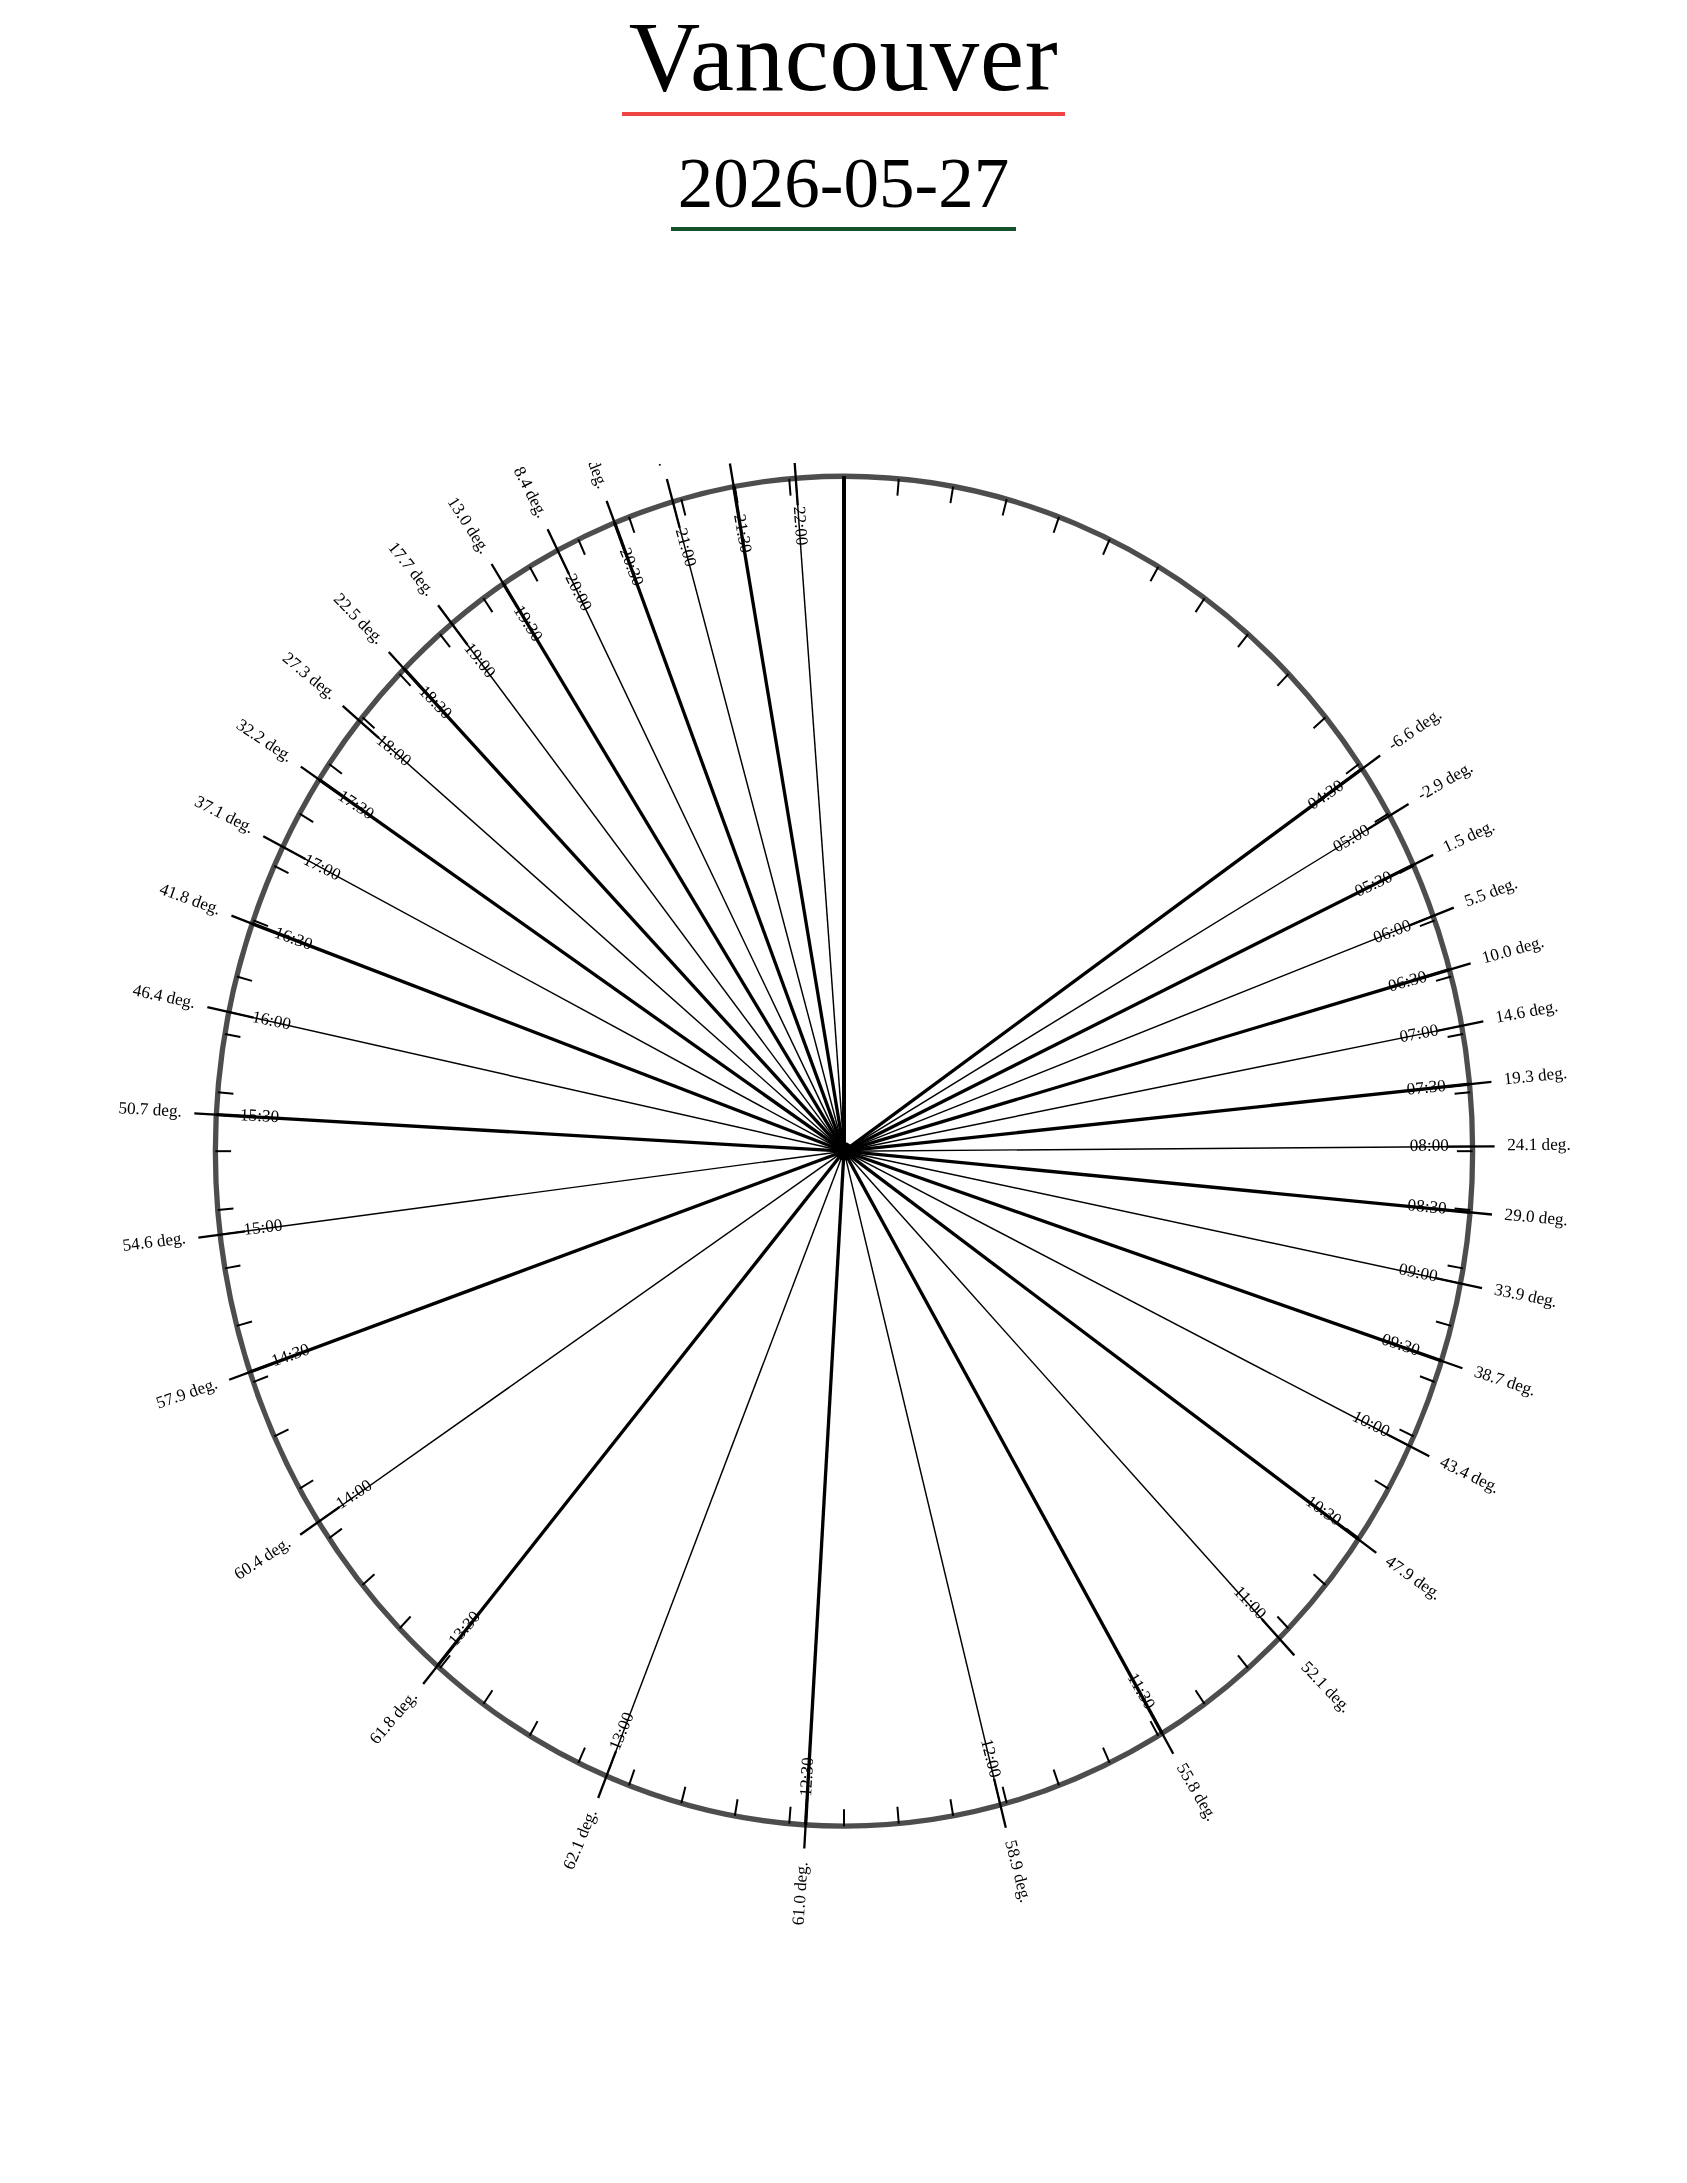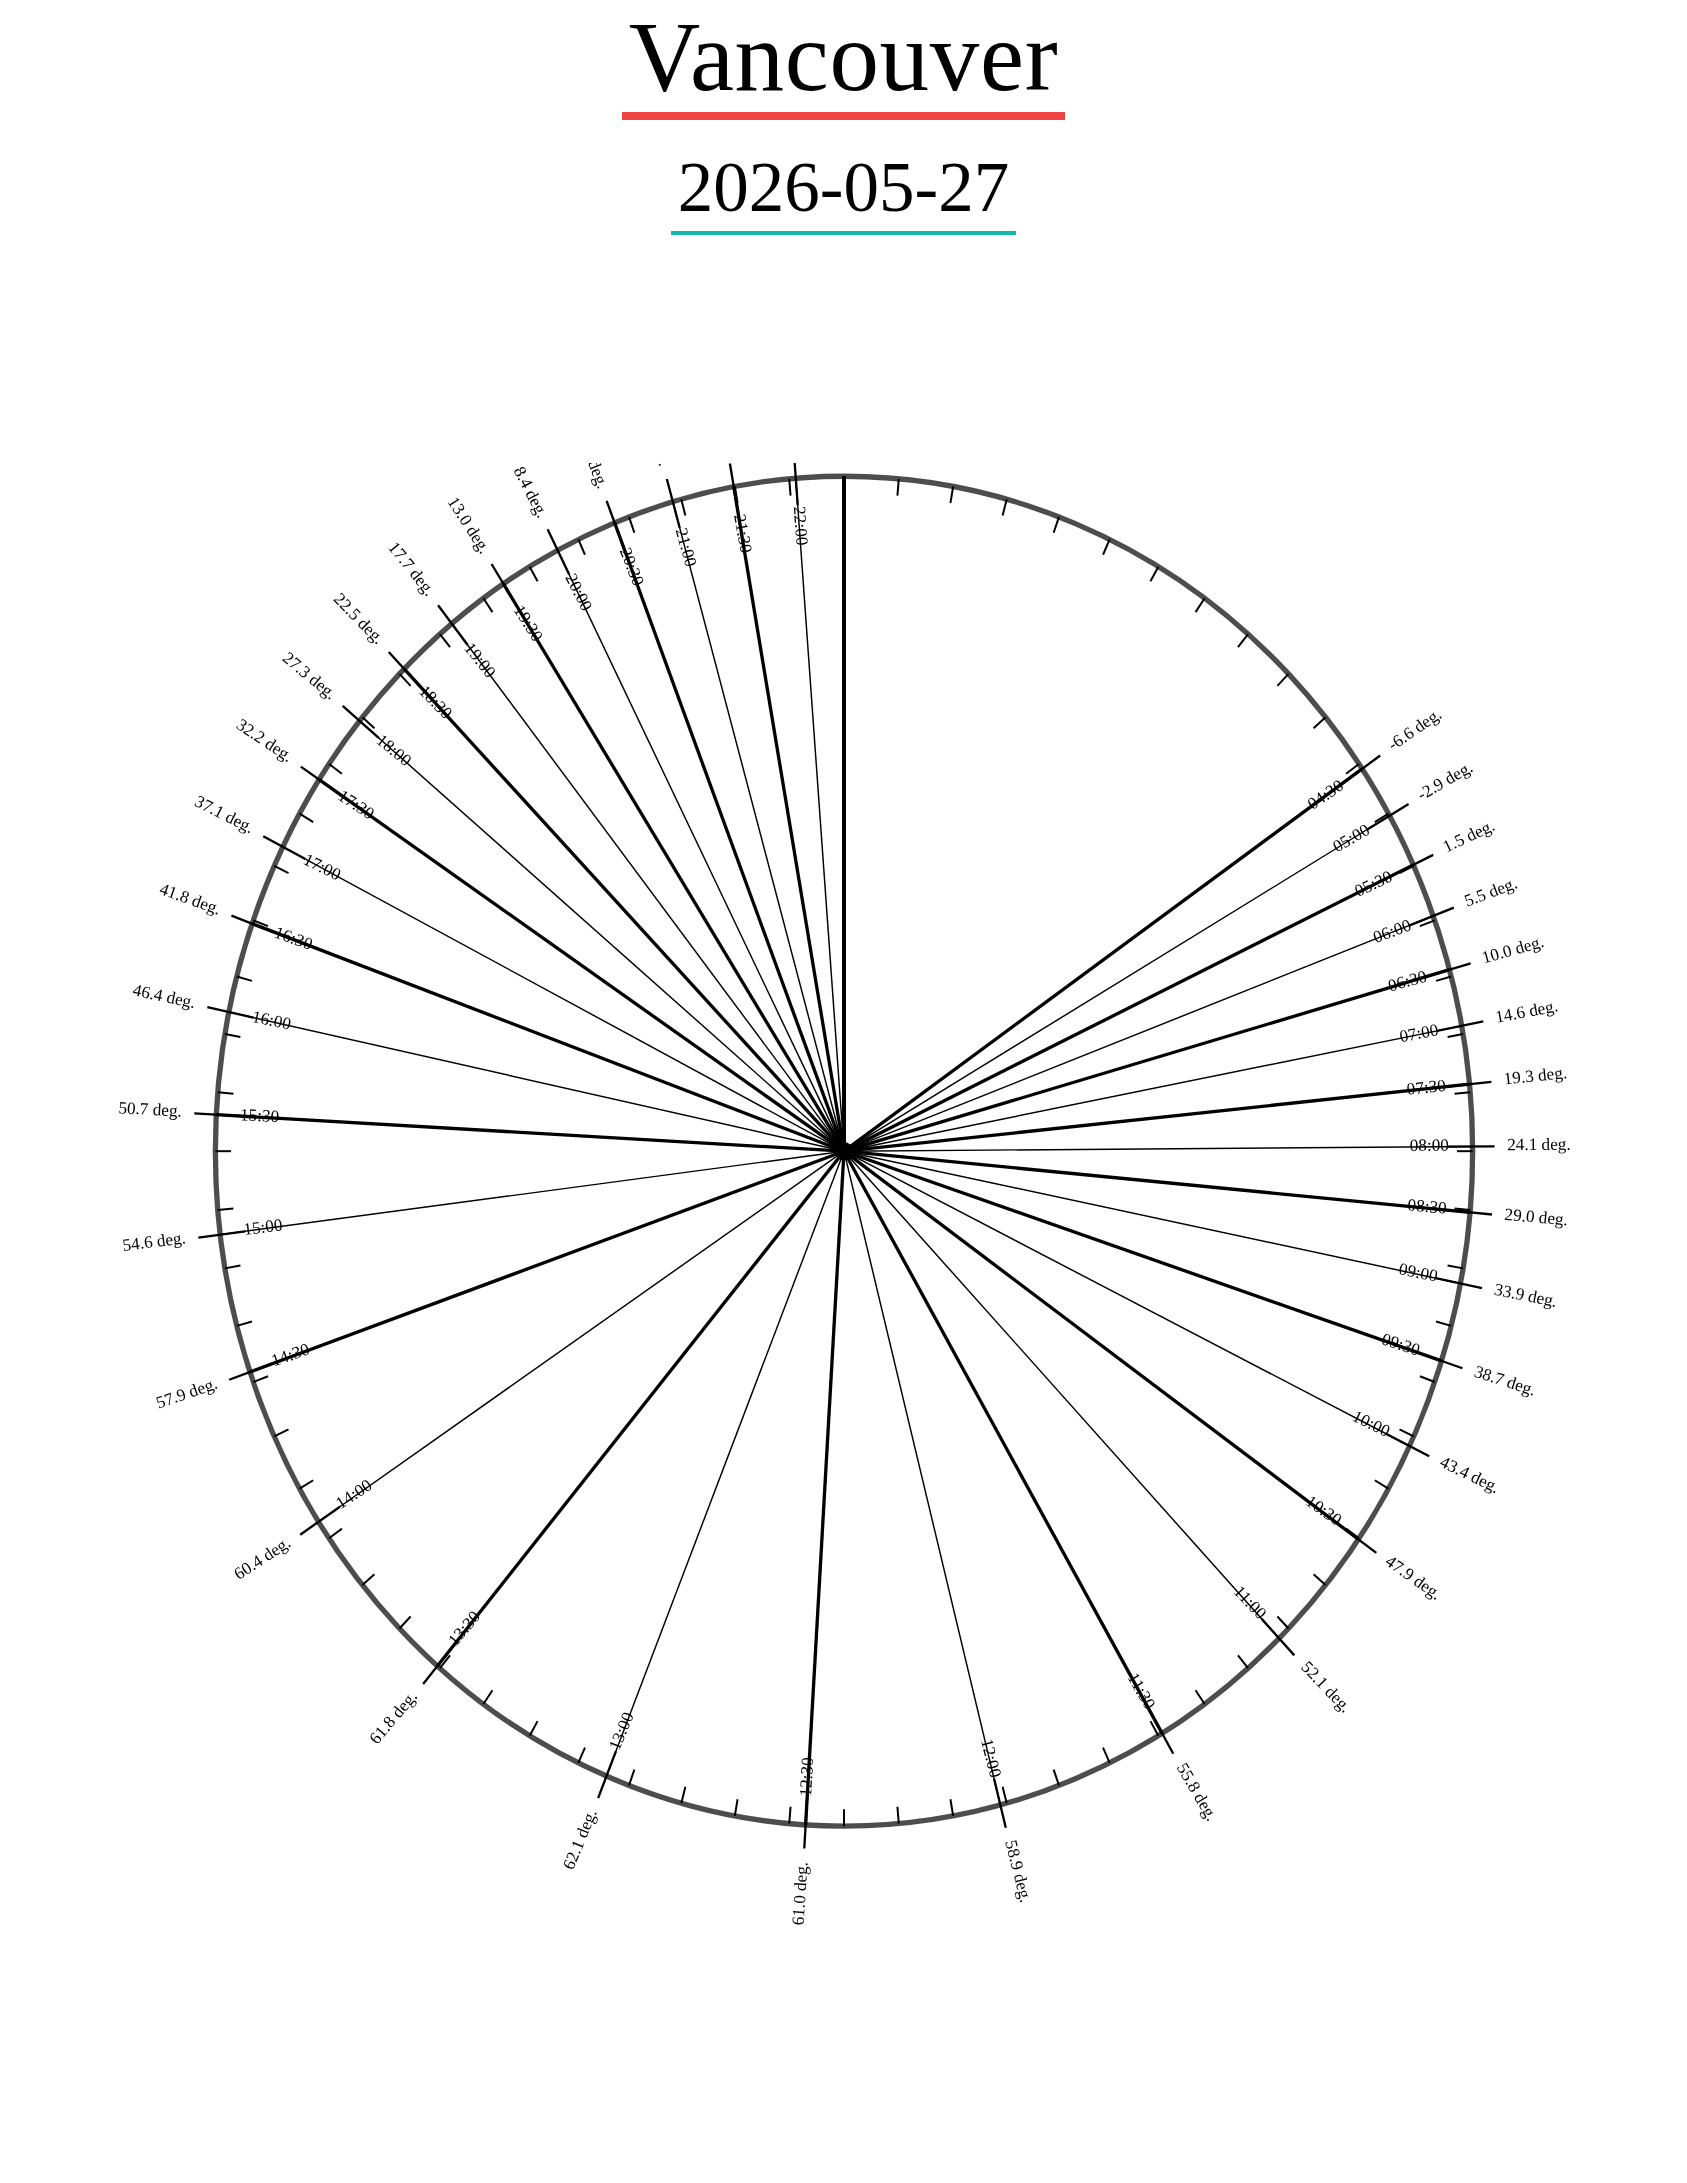--- a/index.html
+++ b/index.html
@@ -27,35 +27,35 @@
   }
   .title {
     font-family: "Liberation Serif", serif;
     font-size: 99px;
     line-height: 1.0;
     letter-spacing: 0.7px;
     color: #000000;
     margin-top: 6.6px;
     display: inline-block;
     padding: 0 6.6px 6.6px 6.6px;
-    border-bottom: 8px solid #ef4444;
+    border-bottom: 4px solid #ef4444;
   }
   .subtitle-wrap {
     width: 1687px;
     text-align: center;
     margin-top: 32px;
   }
   .subtitle {
     font-family: "Liberation Serif", serif;
     font-size: 71px;
     line-height: 1.0;
     color: #000000;
     display: inline-block;
     padding: 0 6.6px 8px 6.6px;
-    border-bottom: 4px solid #14b8a6;
+    border-bottom: 4px solid #14532d;
   }
   .compass-wrap {
     position: absolute;
     left: 0;
     top: 463px;
     width: 1687px;
     height: 1720px;
   }
   svg.compass {
     display: block;

